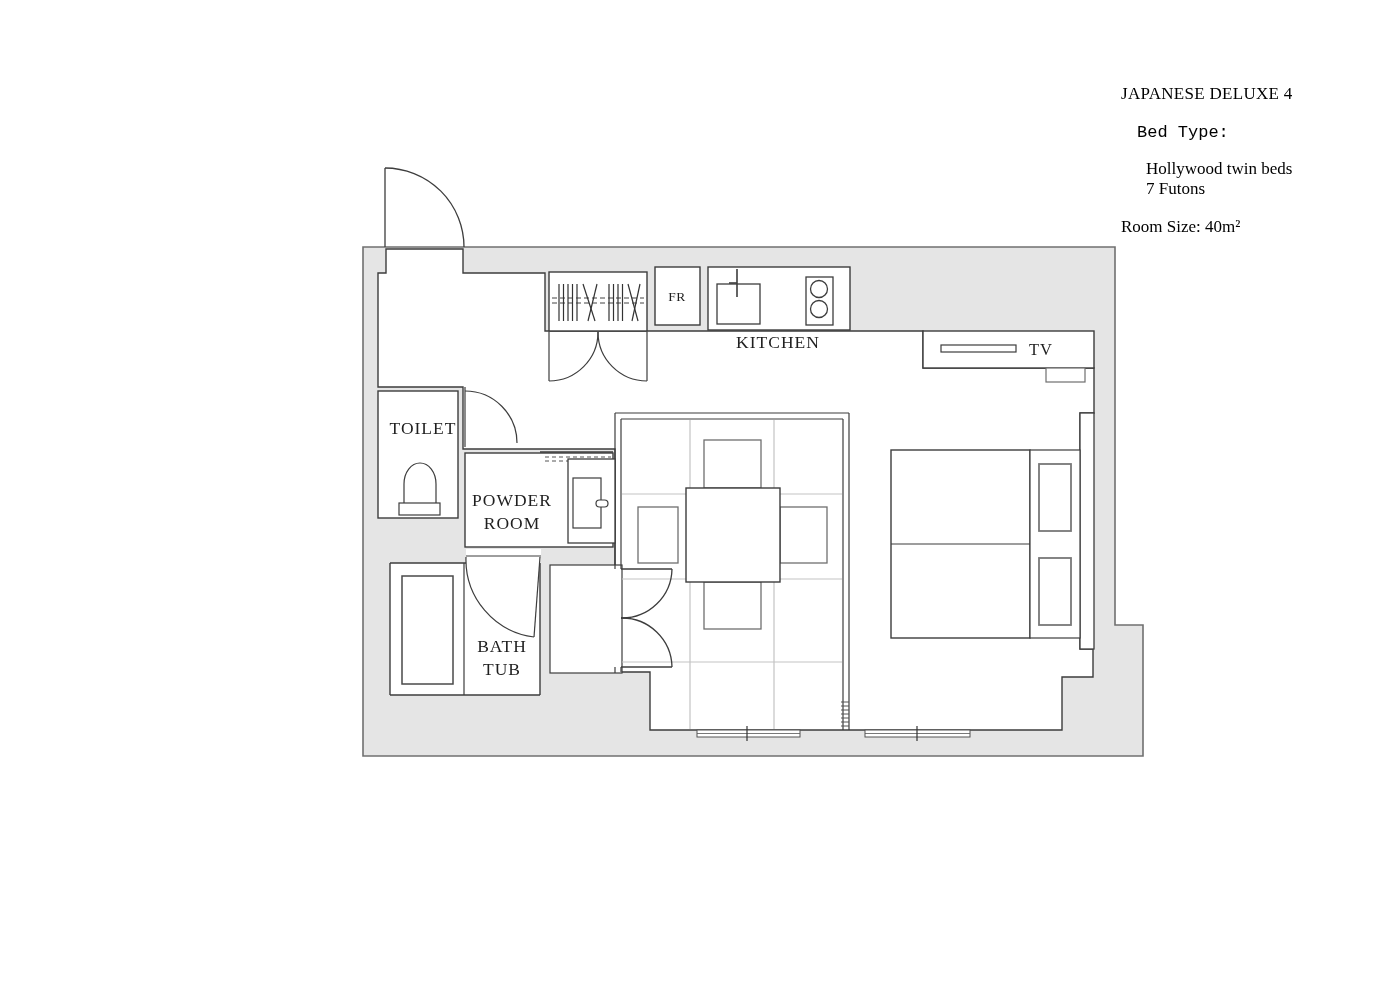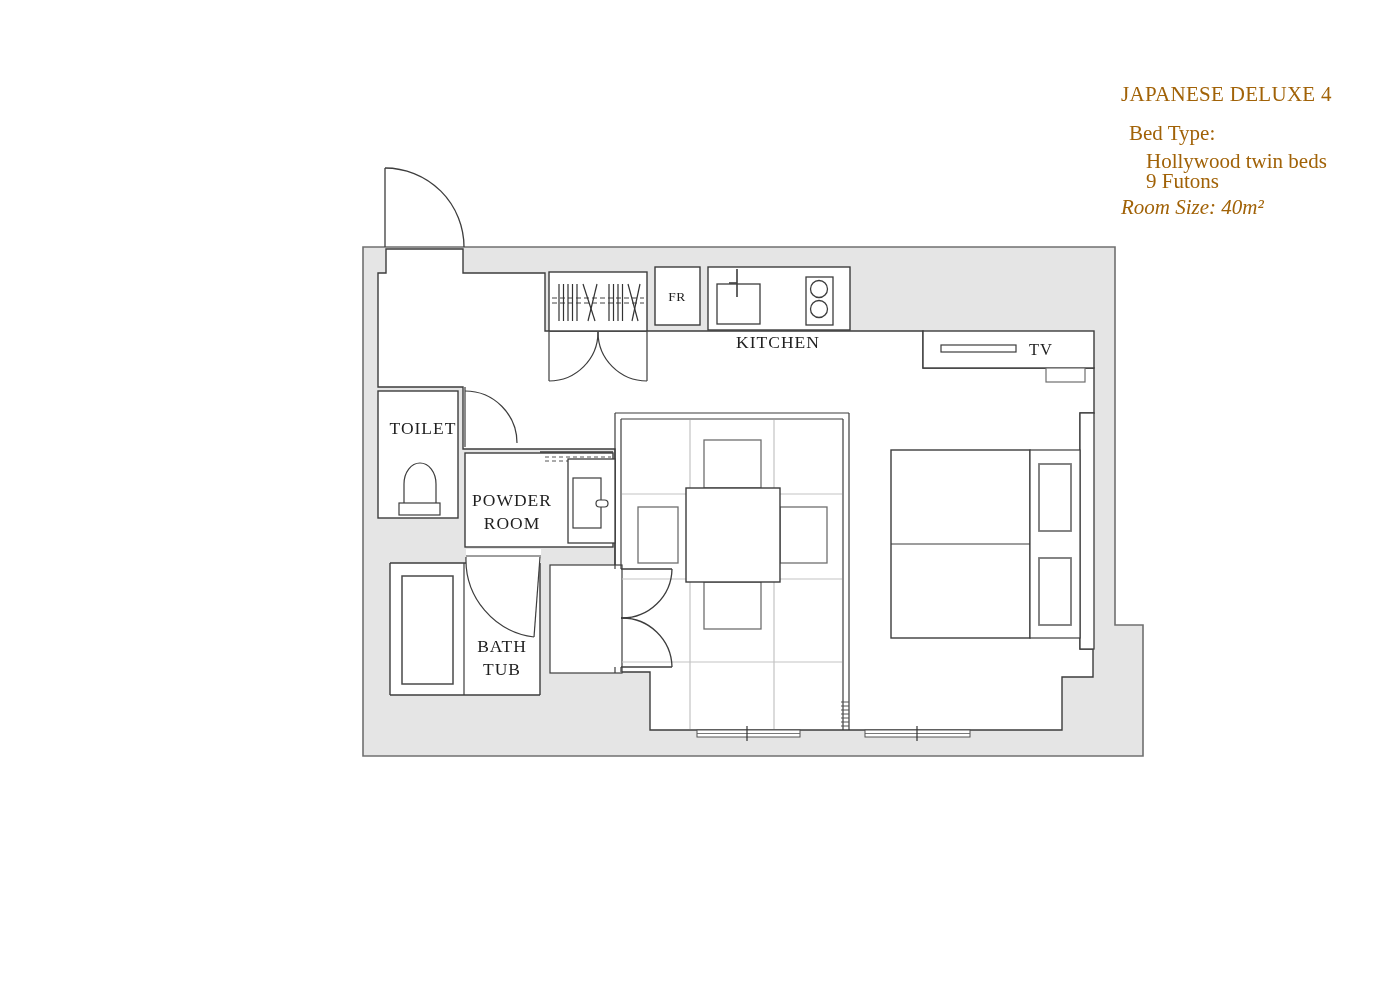--- a/index.html
+++ b/index.html
@@ -5,26 +5,26 @@
   html,body{margin:0;padding:0;background:#fff;}
   #canvas{position:relative;width:1400px;height:990px;background:#fff;overflow:hidden;
           font-family:"Liberation Serif","DejaVu Serif",serif;}
   #plan-svg{position:absolute;left:0;top:0;}
   .room-label{font-family:"Liberation Serif","DejaVu Serif",serif;fill:#1f1f1f;
               font-size:17.5px;letter-spacing:1px;text-anchor:middle;}
   .small-label{font-family:"Liberation Serif","DejaVu Serif",serif;fill:#1f1f1f;
               font-size:13.5px;letter-spacing:0.5px;text-anchor:middle;}
   .tv-label{font-family:"Liberation Serif","DejaVu Serif",serif;fill:#1f1f1f;
               font-size:16.5px;letter-spacing:1px;text-anchor:middle;}
-  #info-block{position:absolute;left:1121px;top:84px;width:260px;color:#a16207;
-              font-size:21px;line-height:20px;}
+  #info-block{position:absolute;left:1121px;top:84px;width:260px;color:#000000;
+              font-size:17px;line-height:20px;}
   #info-title{margin:0 0 19px 0;letter-spacing:0.3px;}
-  #bed-type-label{margin:8px;}
+  #bed-type-label{margin:16px;font-family:Liberation Mono, monospace;}
   .bed-item{margin:0 0 0 25px;font-family:Liberation Serif, serif;}
-  #room-size{margin:6px 0 0 0;font-style:italic;}
+  #room-size{margin:18px 0 0 0;}
 </style>
 </head>
 <body>
 
 <div id="canvas">
 
   <svg id="plan-svg" width="1400" height="990" viewBox="0 0 1400 990">
 
     <path d="M363,247 H1115 V625 H1143 V756 H363 Z" fill="#e5e5e5" stroke="#707070" stroke-width="1.6"></path>
 
@@ -197,17 +197,17 @@
     <text class="room-label" x="512" y="529">ROOM</text>
     <text class="room-label" x="502" y="652">BATH</text>
     <text class="room-label" x="502" y="675">TUB</text>
     <text class="room-label" x="778" y="348">KITCHEN</text>
   </svg>
 
   <div id="info-block">
     <p id="info-title">JAPANESE DELUXE 4</p>
     <p id="bed-type-label">Bed Type:</p>
     <div class="bed-item">Hollywood twin beds</div>
-    <div class="bed-item">9 Futons</div>
+    <div class="bed-item">7 Futons</div>
     <p id="room-size">Room Size: 40m²</p>
   </div>
 
 </div>
 
 </body></html>

